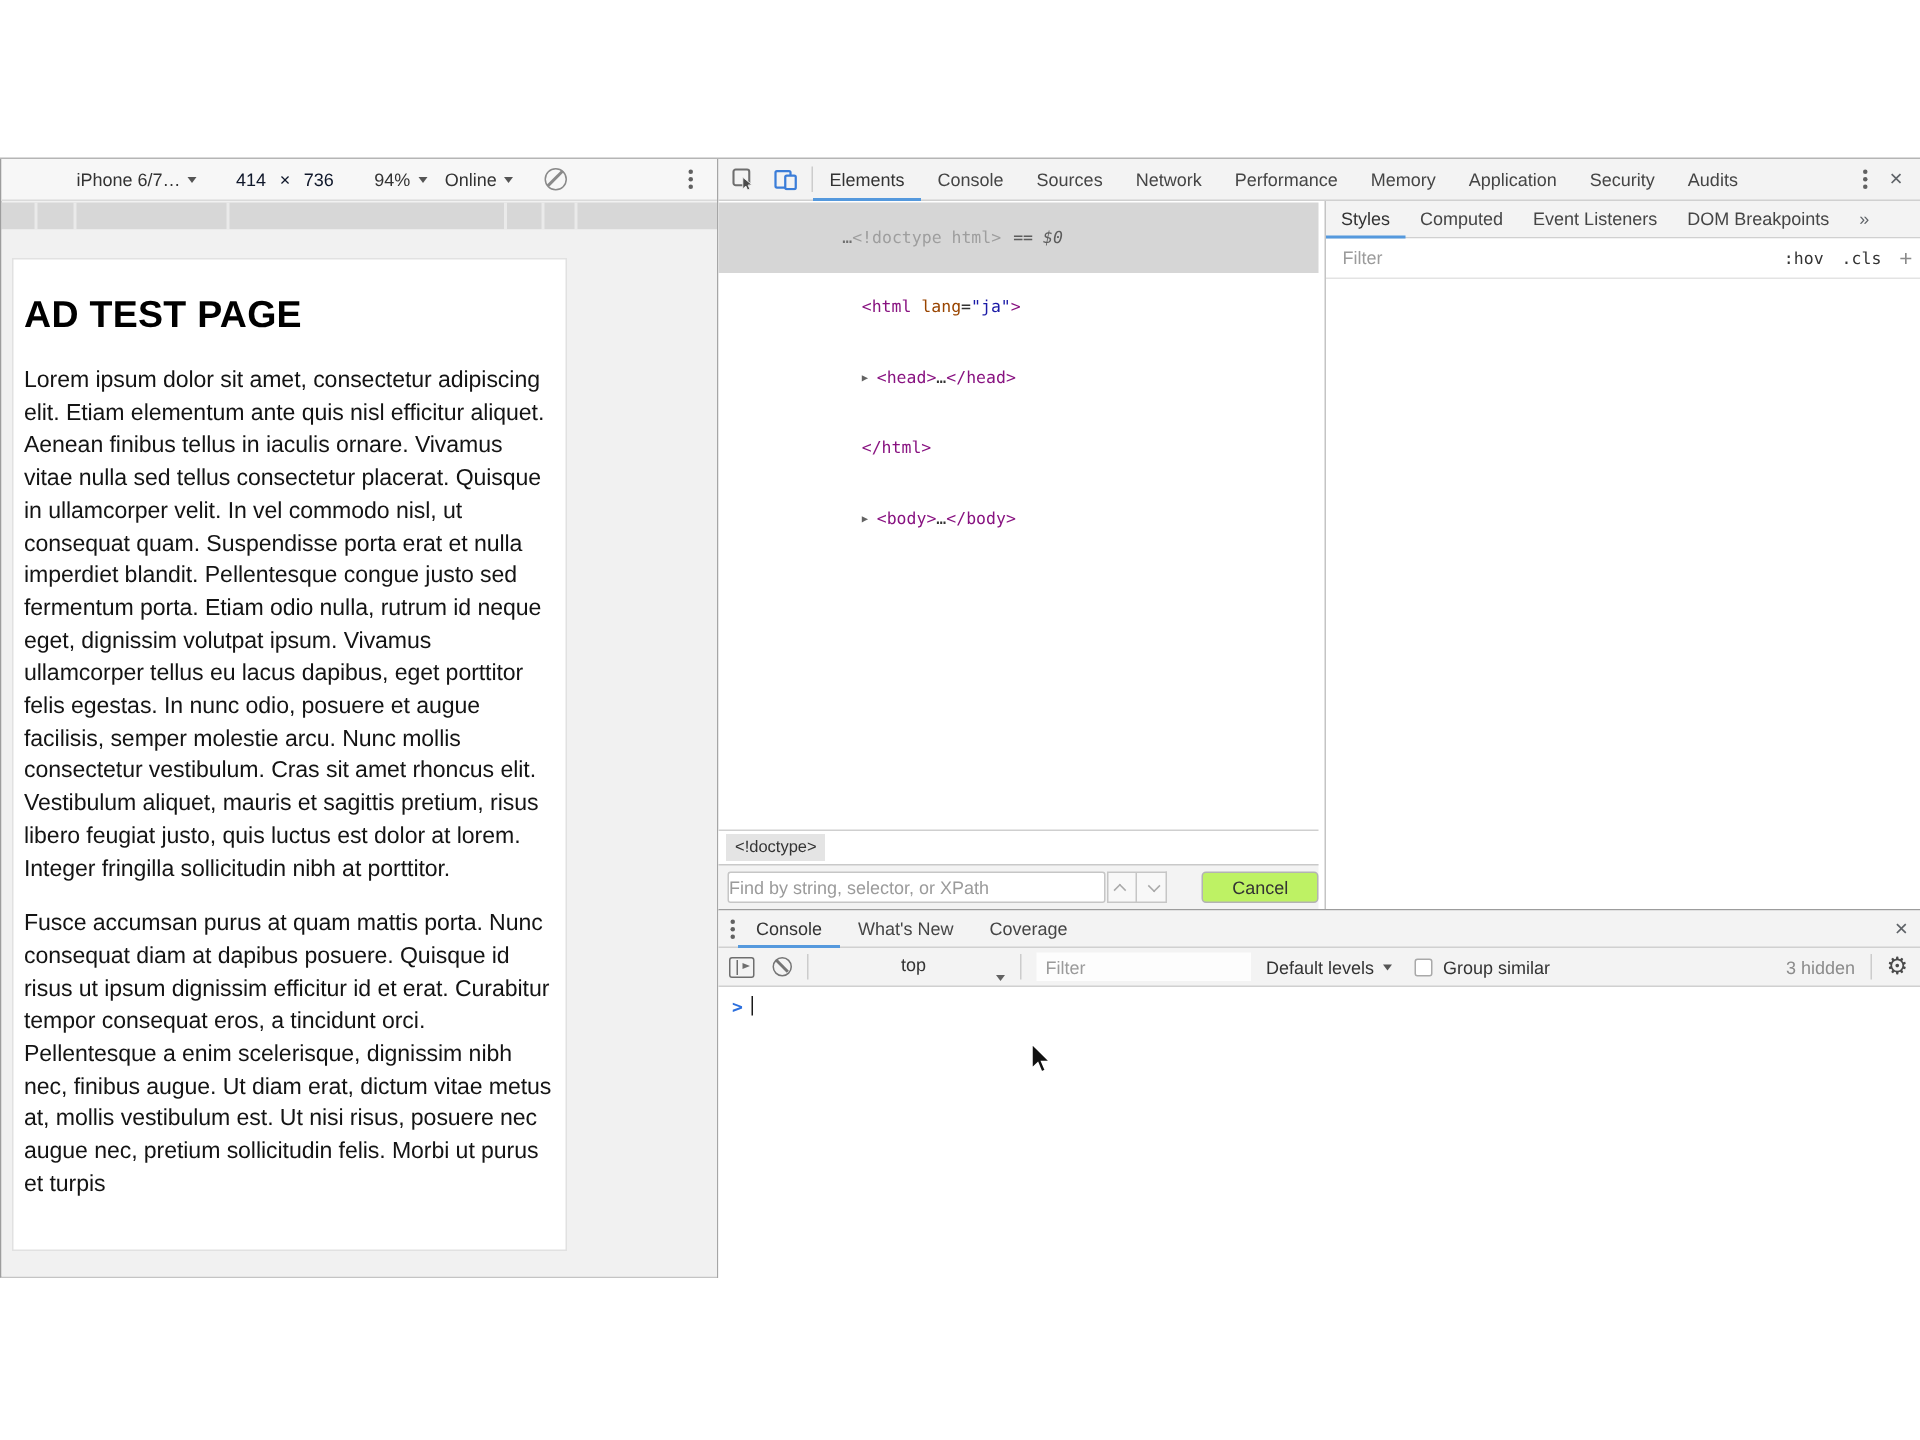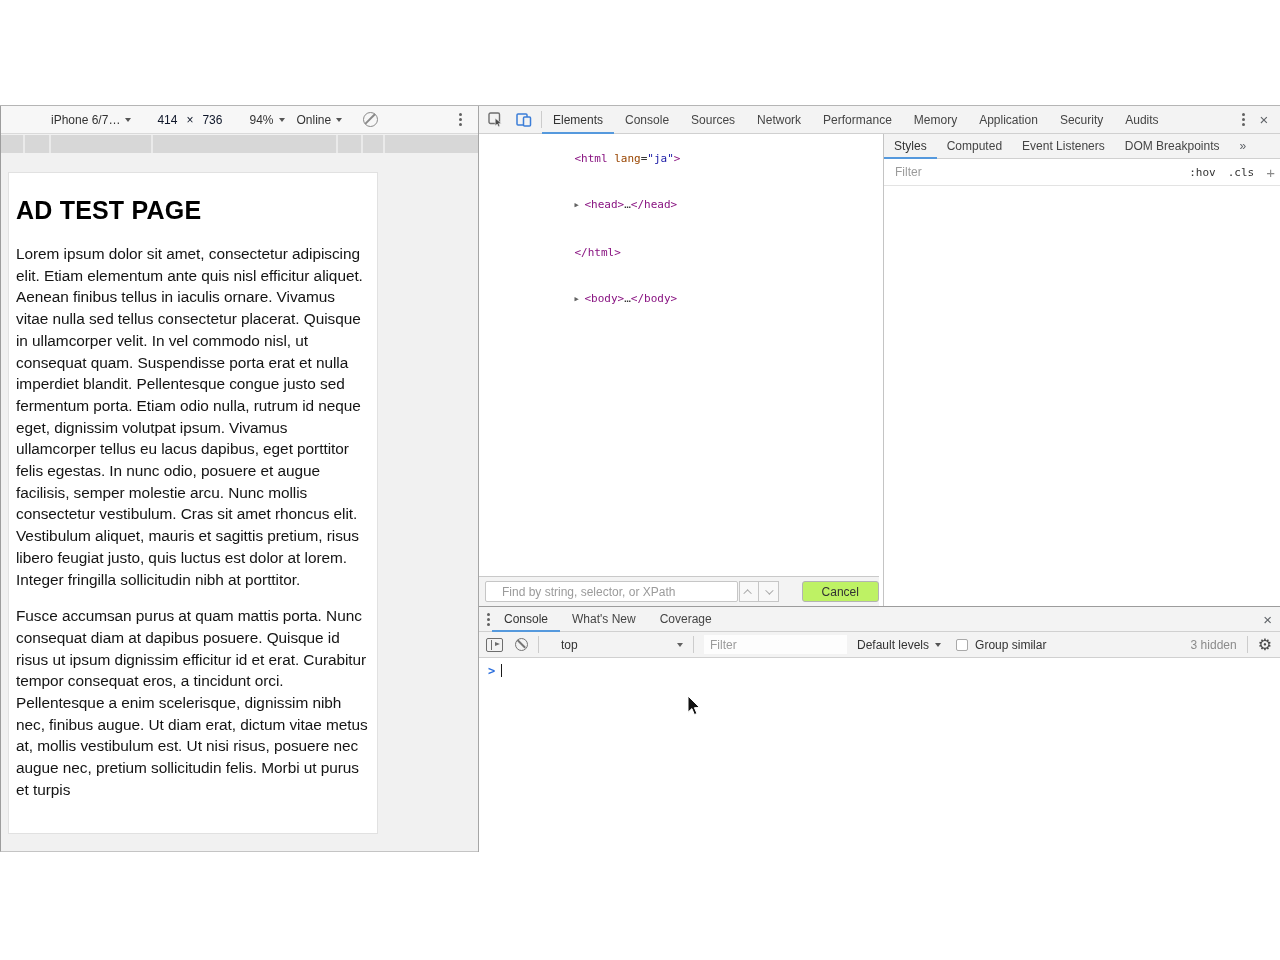--- a/index.html
+++ b/index.html
@@ -71,21 +71,21 @@
   .tok-plain { color:#333; }
   .dom-arrow { display:inline-block; font-size:7px; color:#636363; width:10px; vertical-align:1px; }
 
   .crumb-bar { position:absolute; top:419px; left:0; right:0; height:23px; background:#fff;
                border-top:1px solid #cfcfcf; display:flex; align-items:center; font-size:11px; color:#333; }
   .crumb { margin-left:5px; background:#e4e4e4; padding:3px 6px; }
 
   .find-bar { position:absolute; top:442px; left:0; right:0; height:30px; background:#f3f3f3;
               border-top:1px solid #c9c9c9; display:flex; align-items:center; }
   .find-input { margin-left:6px; width:257px; height:21px; border:1px solid #c6c6c6; border-radius:2px;
-                font-size:12px; padding:0 16px; color:#333; background:#fff; outline:none; }
+                font-size:12px; padding:0 0; color:#333; background:#fff; outline:none; }
   .find-input::placeholder { color:#9b9b9b; }
   .nav-btns { display:flex; margin-left:1px; height:21px; }
   .nav-btn { width:20px; height:21px; background:#f8f8f8; border:1px solid #c6c6c6; display:flex;
              align-items:center; justify-content:center; }
   .nav-btn + .nav-btn { border-left:none; }
   .chev { width:6px; height:6px; border-left:1.6px solid #a9a9a9; border-top:1.6px solid #a9a9a9; }
   .chev.up { transform:rotate(45deg) translateY(2px); }
   .chev.down { transform:rotate(-135deg) translateY(2px); }
   .cancel-btn { margin-left:23px; width:79px; height:21px; border:1px solid #b3b3b3; border-radius:3px;
                 background:#bef264; font-size:12px; color:#333; display:flex; align-items:center;
@@ -120,21 +120,21 @@
   .sidebar-toggle-icon::before { content:""; position:absolute; left:3.5px; top:1px; bottom:1px;
                                  width:1px; background:#6e6e6e; }
   .sidebar-toggle-icon::after { content:""; position:absolute; left:8px; top:3.5px; width:0; height:0;
                                 border-left:5px solid #6e6e6e; border-top:2.8px solid transparent;
                                 border-bottom:2.8px solid transparent; }
   .clear-icon { margin-left:12px; width:13px; height:13px; border:1.5px solid #757575; border-radius:50%;
                 position:relative; }
   .clear-icon::after { content:""; position:absolute; left:-0.5px; top:4.2px; width:11px; height:1.5px;
                        background:#757575; transform:rotate(45deg); }
   .tb-sep { width:1px; height:17px; background:#ccc; margin-left:10px; }
-  .context-select { margin-left:22px; width:122px; display:flex; align-items:center; }
+  .context-select { margin-left:9px; width:122px; display:flex; align-items:center;flex-direction:column; }
   .context-select .lbl { margin-left:0; }
   .context-select .tri-down { margin-left:auto; border-top-color:#616161; }
   .console-filter { margin-left:10px; width:143px; height:19px; border:none; outline:none;
                     background:#fdfdfd; font-size:12px; color:#333; padding-left:6px; }
   .console-filter::placeholder { color:#9b9b9b; }
   .levels { margin-left:10px; display:flex; align-items:center; }
   .gs-check { margin-left:15px; width:12px; height:12px; appearance:none; -webkit-appearance:none;
               border:1px solid #a9a9a9; border-radius:2px; background:#fff; }
   .gs-label { margin-left:7px; }
   .hidden-count { margin-left:auto; color:#8b8b8b; }
@@ -226,34 +226,40 @@
         <span class="dots-menu mt-dots">
             <i></i>
             <i></i>
             <i></i>
           </span>
         <span class="close-x">×</span>
       </div>
 
       <div class="elements-panel">
         <div class="dom-tree">
+          <div class="dom-row selected">
+            <span class="tok-ell">…</span><span class="tok-gray">&lt;!doctype html&gt;</span><span class="tok-hint">== $0</span>
+          </div>
           <div class="dom-row">
             <span class="tok-tag">&lt;html </span><span class="tok-attr">lang</span><span class="tok-plain">=</span><span class="tok-val">"ja"</span><span class="tok-tag">&gt;</span>
           </div>
           <div class="dom-row">
             <span class="dom-arrow">▶</span><span class="tok-tag">&lt;head&gt;</span><span class="tok-plain">…</span><span class="tok-tag">&lt;/head&gt;</span>
           </div>
           <div class="dom-row">
             <span class="tok-tag">&lt;/html&gt;</span>
           </div>
           <div class="dom-row">
             <span class="dom-arrow">▶</span><span class="tok-tag">&lt;body&gt;</span><span class="tok-plain">…</span><span class="tok-tag">&lt;/body&gt;</span>
           </div>
         </div>
 
+        <div class="crumb-bar">
+          <span class="crumb">&lt;!doctype&gt;</span>
+        </div>
 
         <div class="find-bar">
           <input class="find-input" placeholder="Find by string, selector, or XPath" style="">
           <span class="nav-btns">
             <span class="nav-btn">
                 <i class="chev up"></i>
               </span>
             <span class="nav-btn">
                 <i class="chev down"></i>
               </span>

